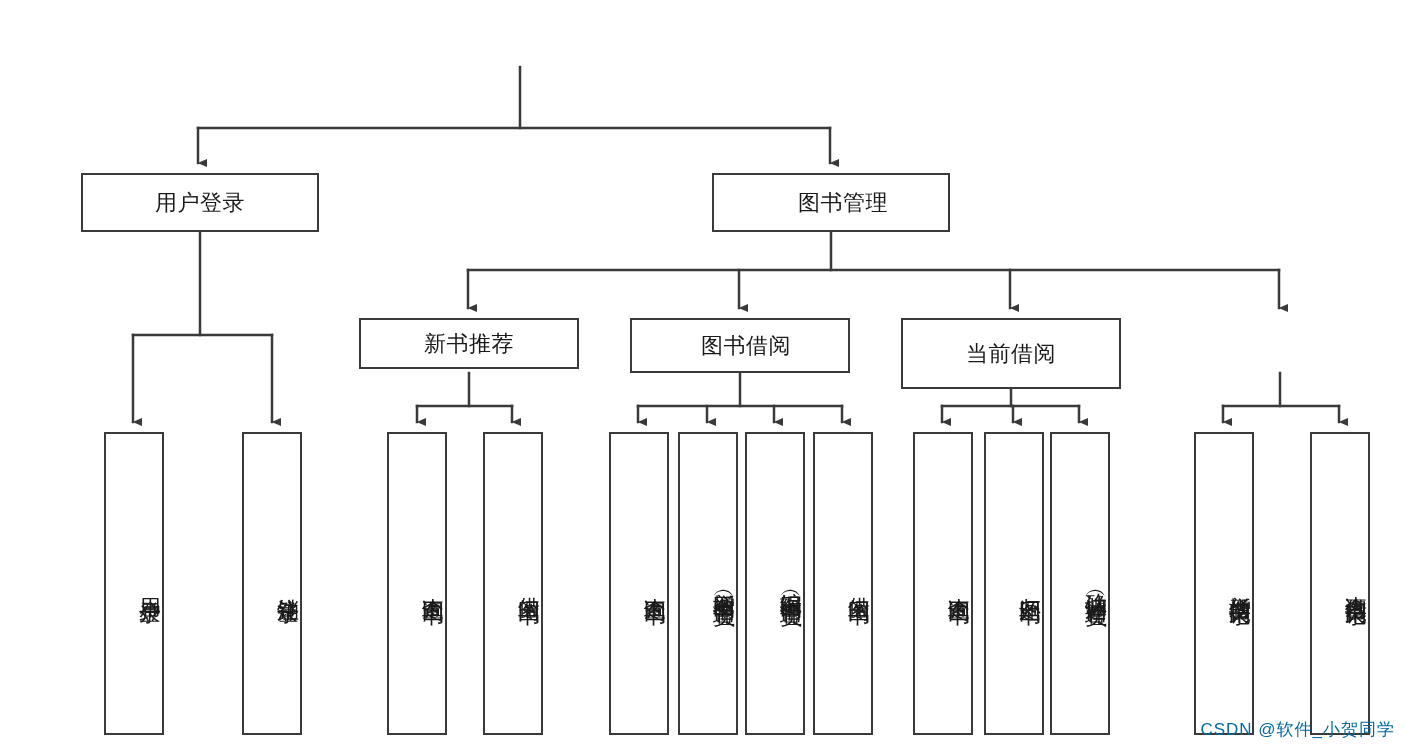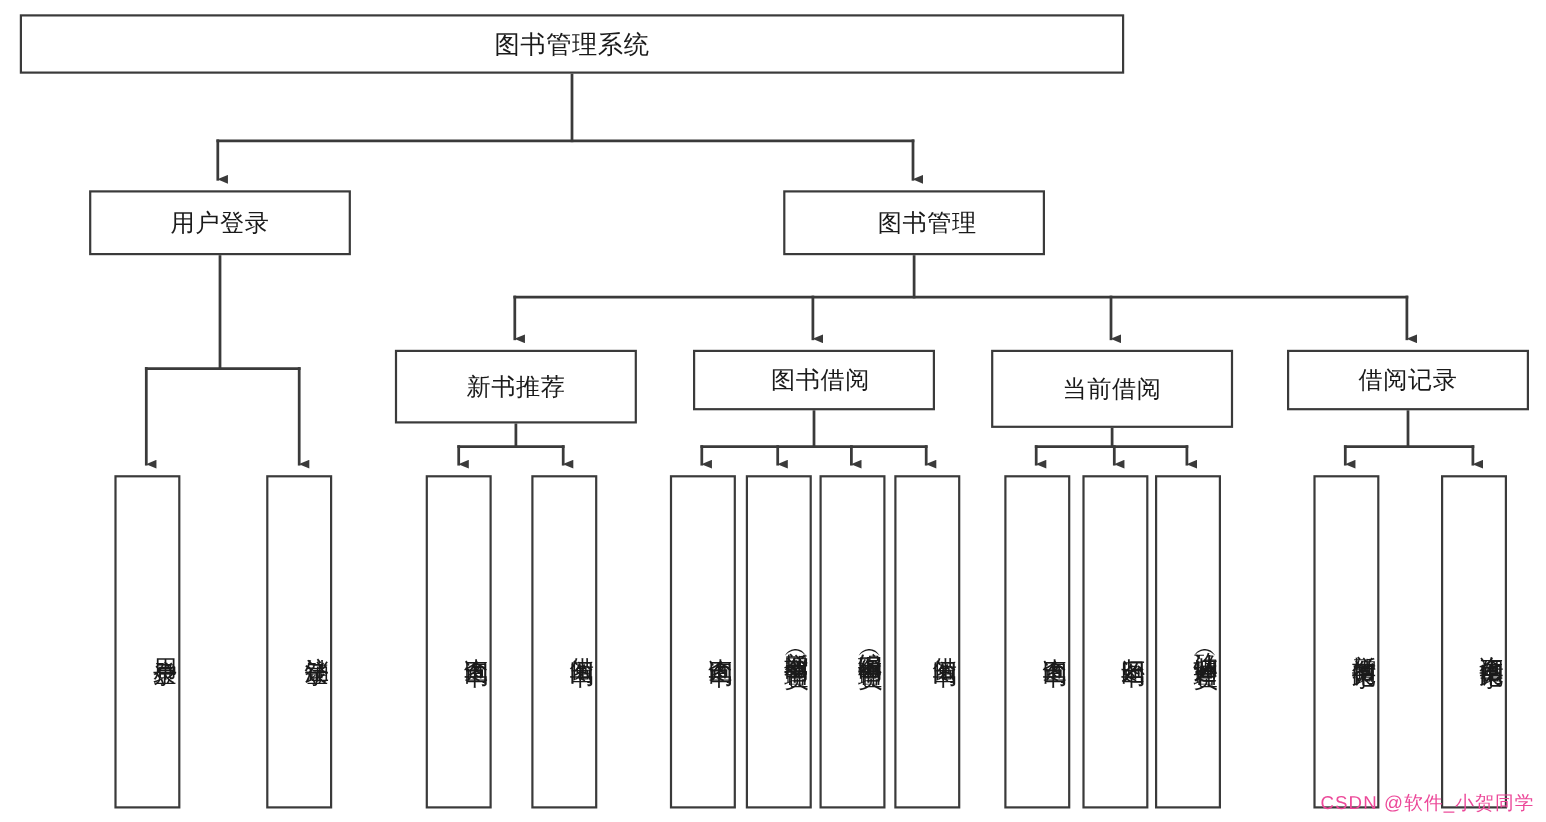--- a/index.html
+++ b/index.html
@@ -63,21 +63,21 @@
   }
   .node-leaf.short .label {
     margin-top: auto;
     margin-bottom: auto;
   }
   .watermark {
     position: absolute;
     right: 10px;
     bottom: 6px;
     font-size: 17px;
-    color: #ec4899;
+    color: #0369a1;
     letter-spacing: 1px;
     white-space: nowrap;
   }
 </style>
 </head>
 <body>
 
 <div id="canvas">
 
   <svg id="edges" viewBox="0 0 1405 747" xmlns="http://www.w3.org/2000/svg">
@@ -123,42 +123,36 @@
       <path d="M1013,406 L1013,422" marker-end="url(#arrow)"></path>
       <path d="M1079,406 L1079,422" marker-end="url(#arrow)"></path>
 
       <path d="M1280,373 L1280,406"></path>
       <path d="M1223,406 L1339,406"></path>
       <path d="M1223,406 L1223,422" marker-end="url(#arrow)"></path>
       <path d="M1339,406 L1339,422" marker-end="url(#arrow)"></path>
     </g>
   </svg>
 
-  <div class="node node-root" style="left:18px; top:13px; width:1004px; height:54px;">
-    <span class="label">图书管理系统</span>
-  </div>
 
   <div class="node node-l2" style="left:81px; top:173px; width:238px; height:59px;">
     <span class="label">用户登录</span>
   </div>
   <div class="node node-l2" style="left:712px; top:173px; width:238px; height:59px;padding-left:24px;">
     <span class="label">图书管理</span>
   </div>
 
-  <div class="node node-l3" style="left:359px; top:318px; width:220px; height:67px;">
+  <div class="node node-l3" style="left:359px; top:318px; width:220px; height:51px;">
     <span class="label">新书推荐</span>
   </div>
   <div class="node node-l3" style="left:630px; top:318px; width:220px; height:55px;padding-left:12px;">
     <span class="label">图书借阅</span>
   </div>
   <div class="node node-l3" style="left:901px; top:318px; width:220px; height:71px;">
     <span class="label">当前借阅</span>
-  </div>
-  <div class="node node-l3" style="left:1170px; top:318px; width:220px; height:55px;">
-    <span class="label">借阅记录</span>
   </div>
 
   <div class="node node-leaf short" style="left:104px; top:432px; width:60px; height:303px;">
     <span class="label">用户登录</span>
   </div>
   <div class="node node-leaf short" style="left:242px; top:432px; width:60px; height:303px;">
     <span class="label">注销登录</span>
   </div>
   <div class="node node-leaf short" style="left:387px; top:432px; width:60px; height:303px;">
     <span class="label">查询图书</span>

